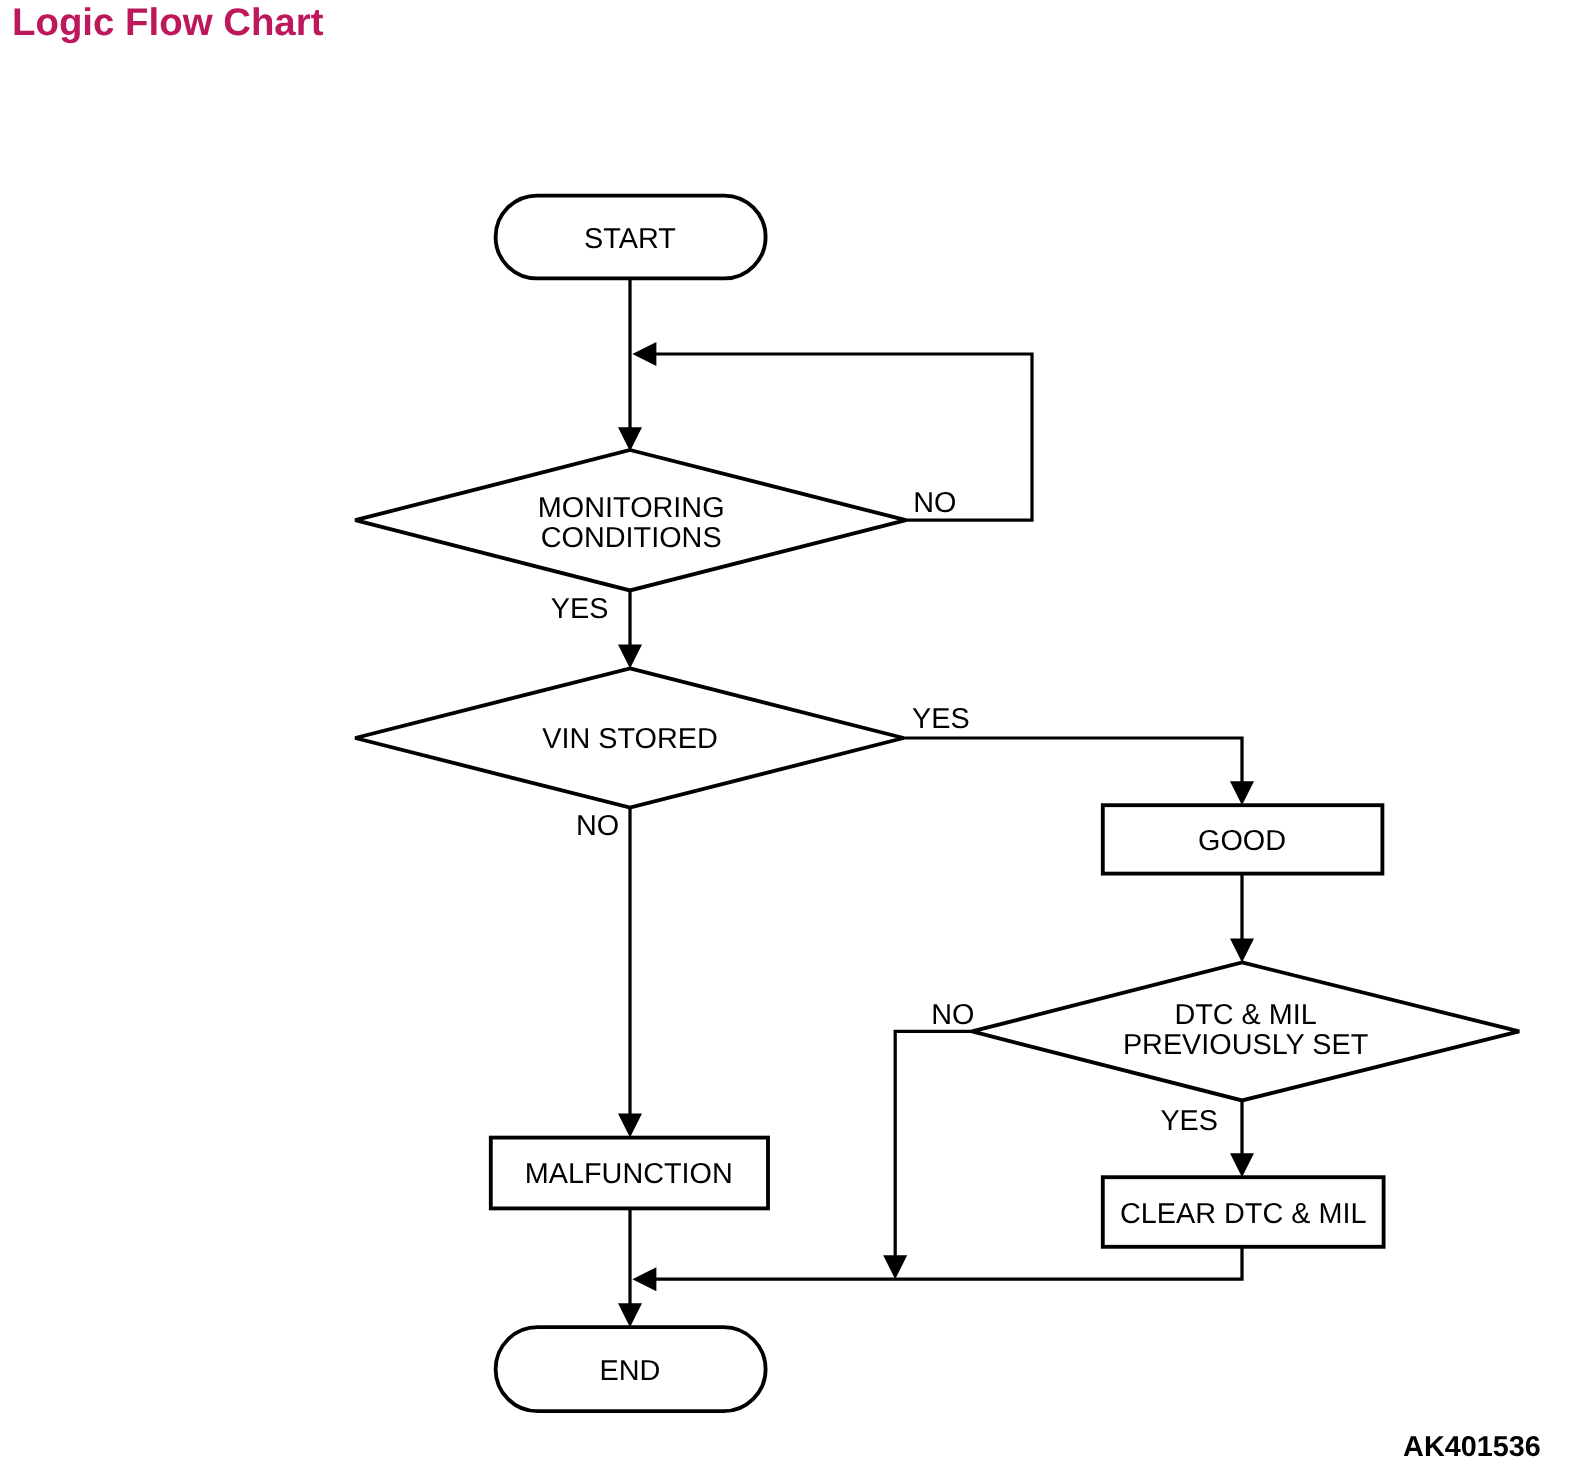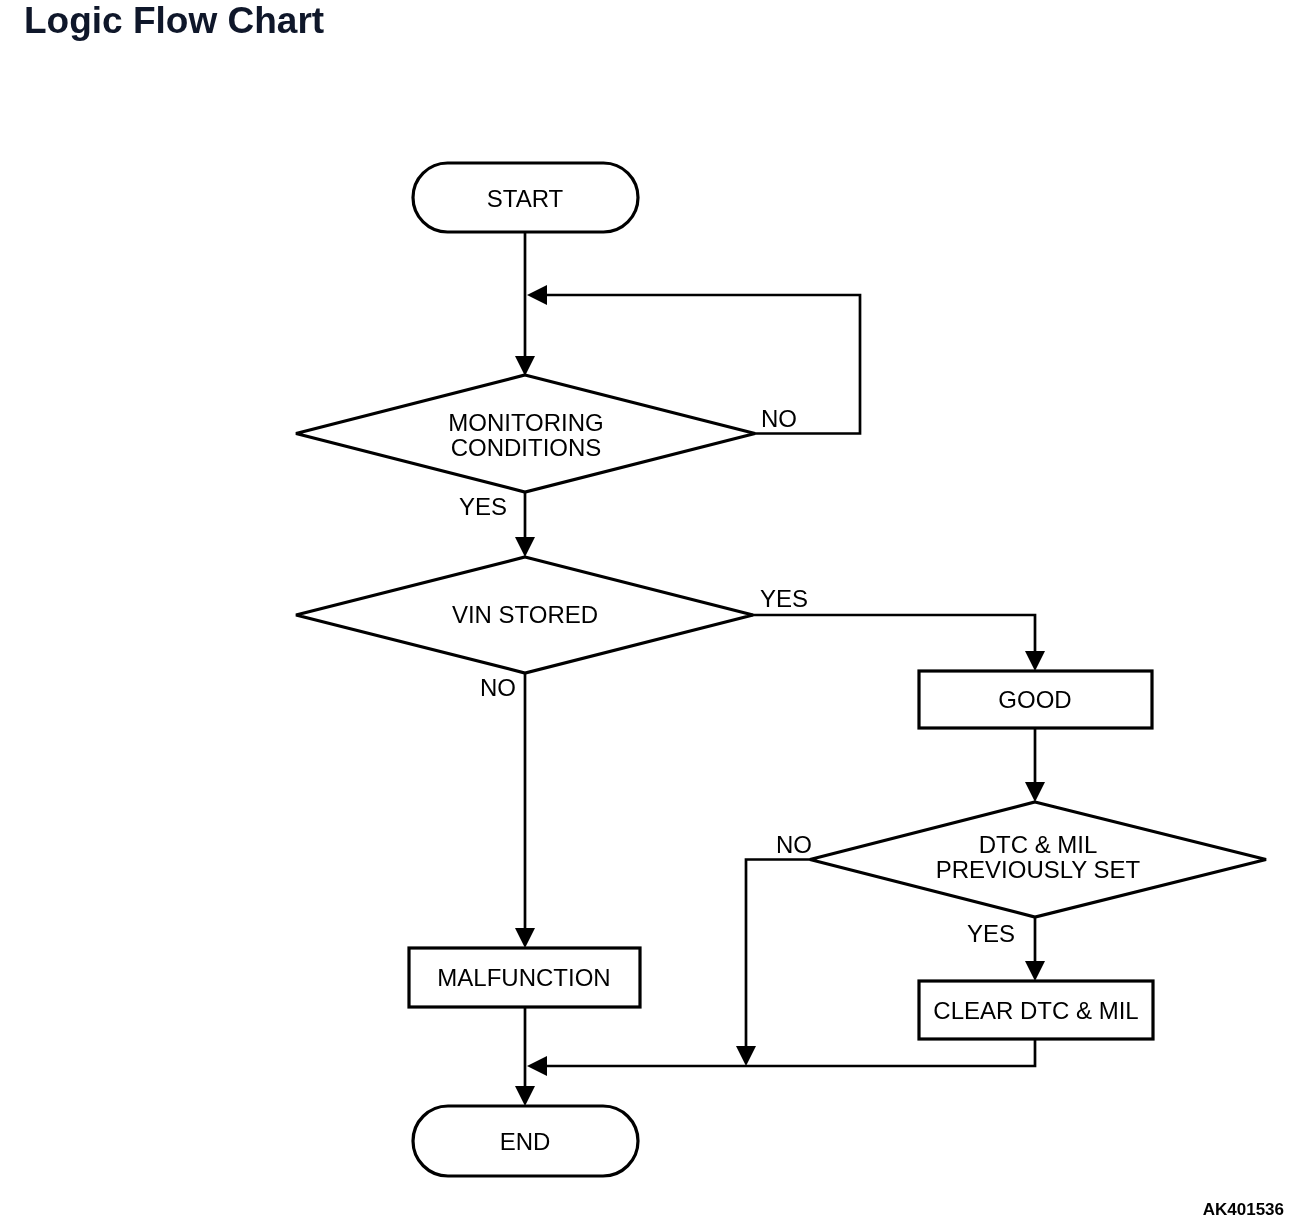--- a/index.html
+++ b/index.html
@@ -6,34 +6,34 @@
   .page {
     position: relative;
     width: 1312px;
     height: 1226px;
     background: #ffffff;
     font-family: "Liberation Sans", sans-serif;
     overflow: hidden;
   }
   .title {
     position: absolute;
-    left: 24px;
+    left: 10px;
     top: 2px;
     margin: 0;
-    font-size: 37px;
+    font-size: 32px;
     line-height: 1.0;
     font-weight: bold;
-    color: #0f172a;
+    color: #be185d;
     letter-spacing: 0px;
   }
   .figure-code {
     position: absolute;
     right: 28px;
     bottom: 6px;
-    font-size: 17px;
+    font-size: 24px;
     font-weight: bold;
     color: #000;
   }
   svg.diagram { position: absolute; left: 0; top: 0; }
   .shape { fill: #ffffff; stroke: #000000; stroke-width: 3.2; }
   .edge  { fill: none; stroke: #000000; stroke-width: 2.7; }
   .arrow { fill: #000000; stroke: none; }
   text.node-label, text.edge-label {
     font-family: "Liberation Sans", sans-serif;
     font-size: 24px;

